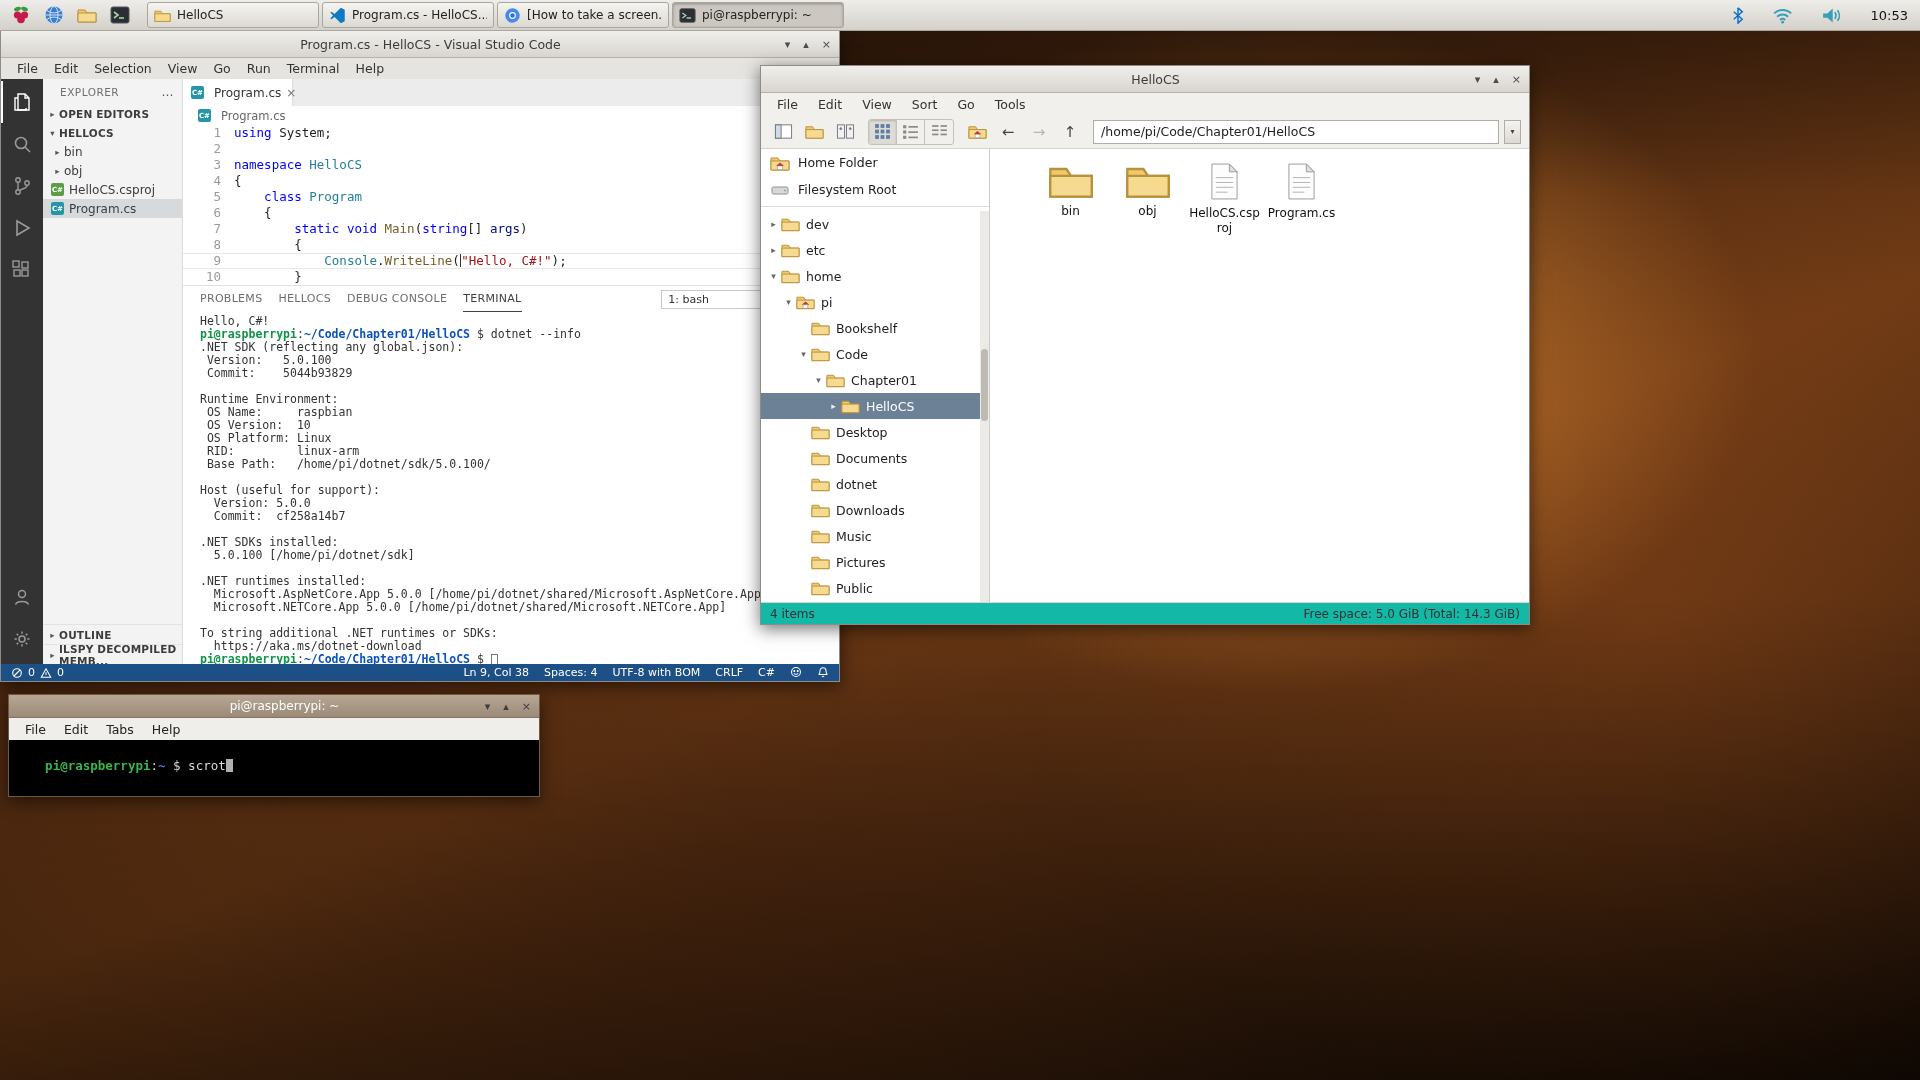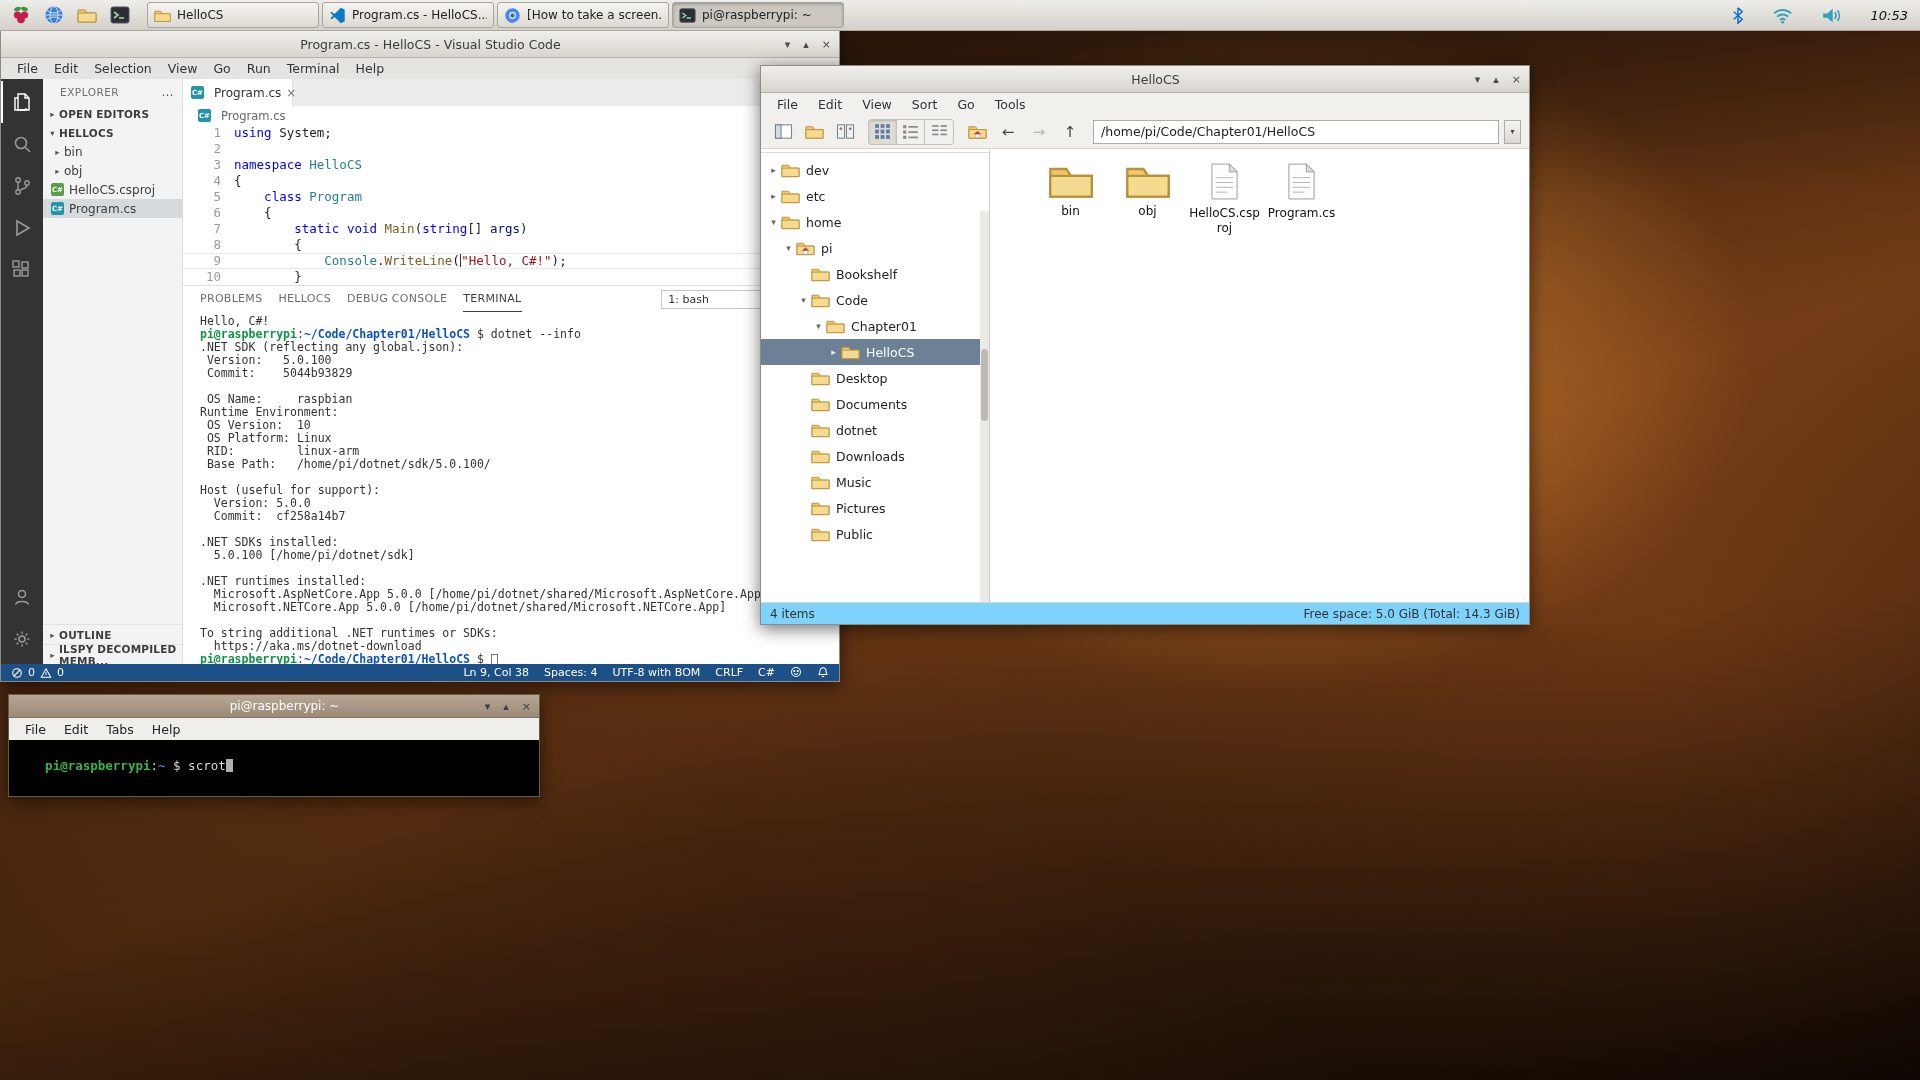--- a/index.html
+++ b/index.html
@@ -24,21 +24,21 @@
   .tb-launchers{display:flex;gap:7px;padding:0 8px;}
   .tb-launch{width:26px;height:24px;display:flex;align-items:center;justify-content:center;border-radius:3px;}
   .tb-launch .icon svg{width:20px;height:20px;}
   .tb-windows{display:flex;gap:3px;margin-left:6px;}
   .tb-win{width:158px;height:24px;display:flex;align-items:center;gap:6px;padding:0 6px;
       background:linear-gradient(#f6f4f0,#dcd9d3);border:1px solid #a9a69f;border-radius:3px;
       font-size:12px;color:#222;overflow:hidden;white-space:nowrap;}
   .tb-win.active{background:#ccc8c1;box-shadow:inset 0 1px 3px rgba(0,0,0,.3);}
   .tb-win .icon svg{width:17px;height:17px;flex:none;}
   .tb-win .tb-win-label{overflow:hidden;text-overflow:clip;}
-  .tb-tray{margin-left:auto;display:flex;align-items:center;gap:28px;padding-right:12px;font-style:italic;}
+  .tb-tray{margin-left:auto;display:flex;align-items:center;gap:28px;padding-right:12px;}
   .tb-tray .icon svg{height:17px;width:auto;}
   .tb-clock{font-size:13px;color:#111;}
 
   
   .window{position:absolute;background:#f2f0ec;border:1px solid #8f8c86;
       box-shadow:0 4px 16px rgba(0,0,0,.55);box-sizing:border-box;}
   .titlebar{height:26px;background:linear-gradient(#f1efeb,#d8d5d0);border-bottom:1px solid #b5b2ac;
       position:relative;flex:none;}
   .titlebar .title{position:absolute;inset:0;display:flex;align-items:center;justify-content:center;
       font-size:12.5px;color:#3b3b3b;margin-left:21px;}
@@ -139,21 +139,21 @@
   .fm-tree-row .icon{margin:0 6px 0 1px;}
   .fm-tree-row .icon svg{width:19px;height:16px;}
   .fm-scrolltrack{position:absolute;right:0;top:62px;bottom:0;width:9px;background:#eceae6;}
   .fm-scrollthumb{position:absolute;left:1px;right:1px;top:138px;height:72px;background:#bdbab4;border-radius:4px;}
   .fm-files{flex:1;padding:13px 0 0 42px;display:flex;align-items:flex-start;}
   .fm-file{width:77px;display:flex;flex-direction:column;align-items:center;}
   .fm-file .big svg{display:block;}
   .fm-file .big-folder svg{width:46px;height:37px;}
   .fm-file .big-doc svg{width:31px;height:39px;margin:0 auto;}
   .fm-file .lbl{font-size:12px;color:#111;text-align:center;line-height:15px;margin-top:5px;}
-  .fm-status{height:21px;background:#7dd3fc;border-top:1px solid #d8d5d0;display:flex;align-items:center;
+  .fm-status{height:21px;background:#14b8a6;border-top:1px solid #d8d5d0;display:flex;align-items:center;
       font-size:12px;color:#333;padding:0 9px;flex:none;}
   .fm-status .right{margin-left:auto;}
 
   
   #lxterm{left:8px;top:694px;width:532px;height:103px;display:flex;flex-direction:column;z-index:3;
       border:1px solid #6d5a45;}
   .lx-title{height:22px;background:linear-gradient(#b7a794,#9a8a77);border-bottom:1px solid #857463;
       position:relative;flex:none;}
   .lx-title .title{position:absolute;inset:0;display:flex;align-items:center;justify-content:center;
       font-size:12px;color:#fff;}
@@ -461,22 +461,22 @@
                 </svg></span>
           </span>
         </div>
         <div class="vs-term" id="vs-term">
             <div class="t-line"><span>Hello, C#!</span></div>
             <div class="t-line"><span class="t-g">pi@raspberrypi</span><span>:</span><span class="t-b">~/Code/Chapter01/HelloCS</span><span> $ </span><span>dotnet --info</span></div>
             <div class="t-line"><span>.NET SDK (reflecting any global.json):</span></div>
             <div class="t-line"><span> Version:   5.0.100</span></div>
             <div class="t-line"><span> Commit:    5044b93829</span></div>
             <div class="t-line"><span></span></div>
+            <div class="t-line"><span>Runtime Environment:</span></div>
             <div class="t-line"><span> OS Name:     raspbian</span></div>
-            <div class="t-line"><span>Runtime Environment:</span></div>
             <div class="t-line"><span> OS Version:  10</span></div>
             <div class="t-line"><span> OS Platform: Linux</span></div>
             <div class="t-line"><span> RID:         linux-arm</span></div>
             <div class="t-line"><span> Base Path:   /home/pi/dotnet/sdk/5.0.100/</span></div>
             <div class="t-line"><span></span></div>
             <div class="t-line"><span>Host (useful for support):</span></div>
             <div class="t-line"><span>  Version: 5.0.0</span></div>
             <div class="t-line"><span>  Commit:  cf258a14b7</span></div>
             <div class="t-line"><span></span></div>
             <div class="t-line"><span>.NET SDKs installed:</span></div>
@@ -618,20 +618,42 @@
         </svg>
       </span>
     <span class="tbtn">←</span>
     <span class="tbtn disabled">→</span>
     <span class="tbtn">↑</span>
     <input class="fm-path" value="/home/pi/Code/Chapter01/HelloCS" style="">
     <span class="fm-path-dd">▾</span>
   </div>
   <div class="fm-body">
     <div class="fm-side">
+      <div id="fm-places">
+          <div class="fm-place">
+            <span class="icon">
+              <svg viewBox="0 0 20 16">
+                <path d="M1 3 h7 l2 3 h9 v9 H1z" fill="#f0c96c" stroke="#b8913d"></path>
+                <path d="M1 6 h18 v9 H1z" fill="#f6da90" stroke="#b8913d"></path>
+                <path d="M6 11 l4 -3.5 4 3.5z" fill="#c83737"></path>
+                <rect x="7.5" y="11" width="5" height="3.5" fill="#fff" stroke="#888" stroke-width="0.5"></rect>
+              </svg>
+            </span>
+            <span>Home Folder</span>
+          </div>
+          <div class="fm-place">
+            <span class="icon">
+              <svg viewBox="0 0 20 16">
+                <rect x="2" y="5" width="16" height="7" rx="1.5" fill="#d8d8d8" stroke="#909090"></rect>
+                <circle cx="15" cy="8.5" r="1" fill="#6fbf6f"></circle>
+              </svg>
+            </span>
+            <span>Filesystem Root</span>
+          </div>
+        </div>
       <div class="fm-sep"></div>
       <div id="fm-tree">
           <div class="fm-tree-row" style="padding-left: 6px;">
             <span class="tree-tw">▸</span>
             <span class="icon">
               <svg viewBox="0 0 20 16">
                 <path d="M1 3 h7 l2 3 h9 v9 H1z" fill="#f0c96c" stroke="#b8913d"></path>
                 <path d="M1 6 h18 v9 H1z" fill="#f6da90" stroke="#b8913d"></path>
               </svg>
             </span>

